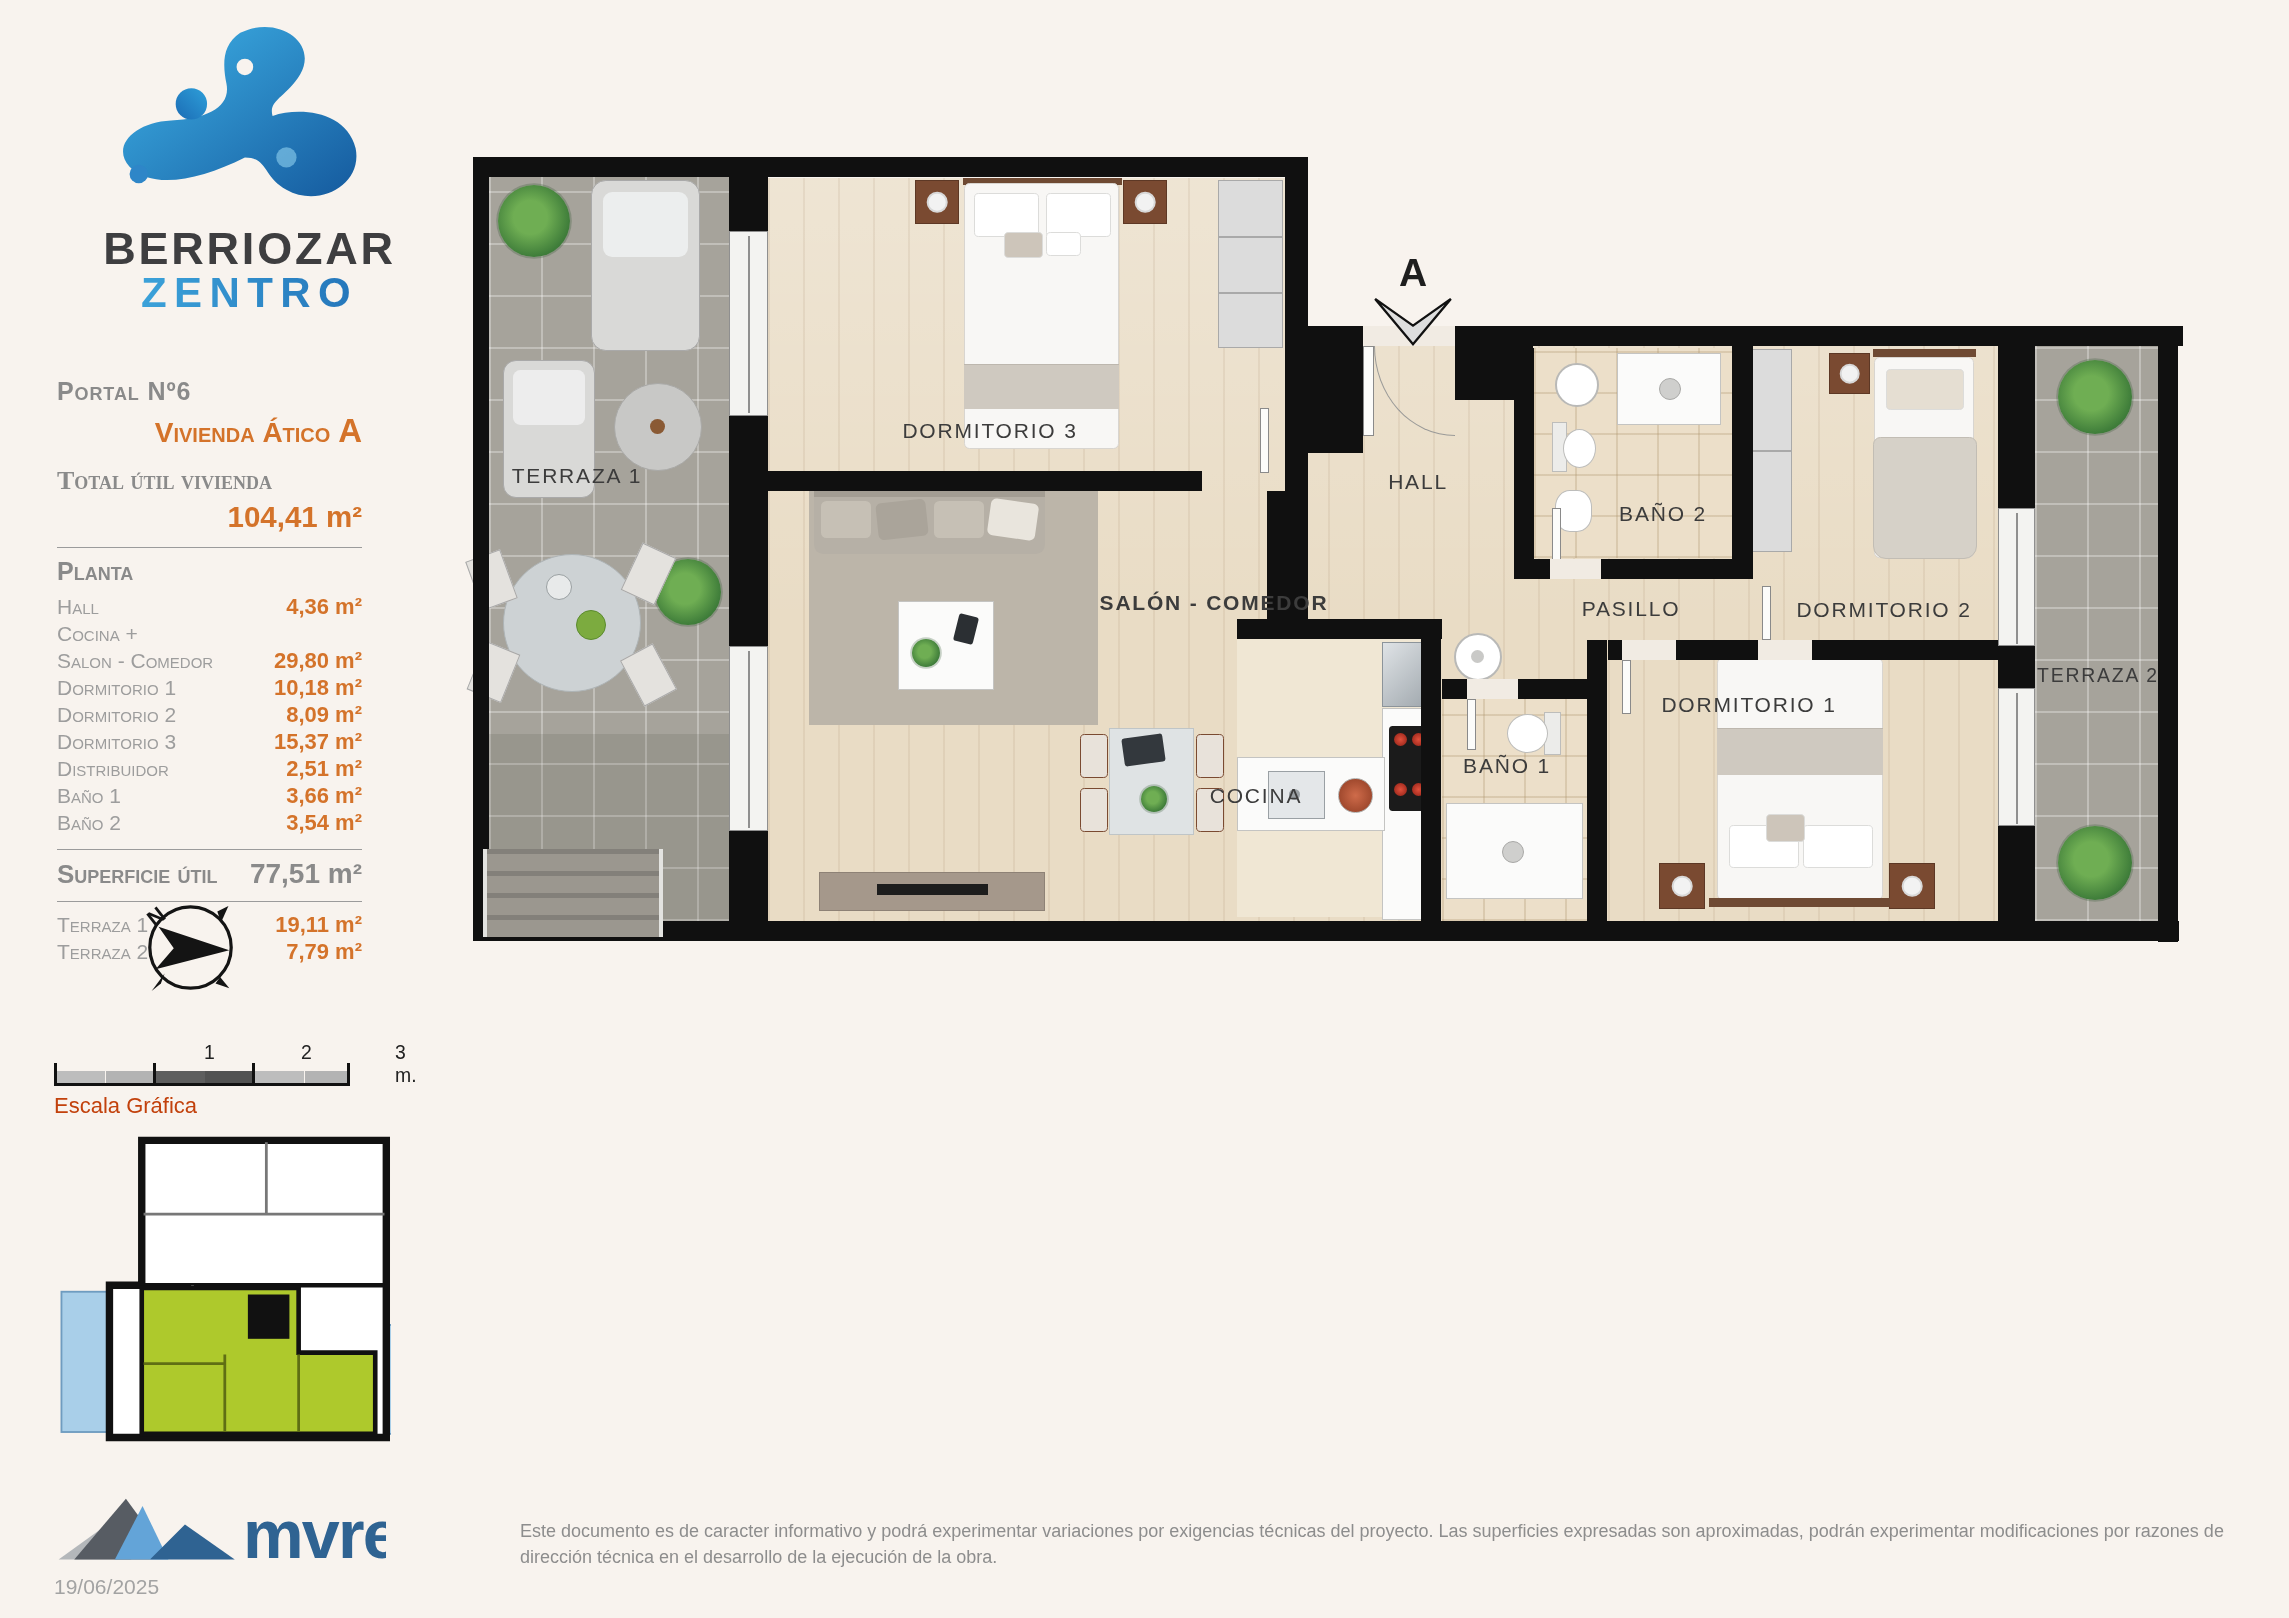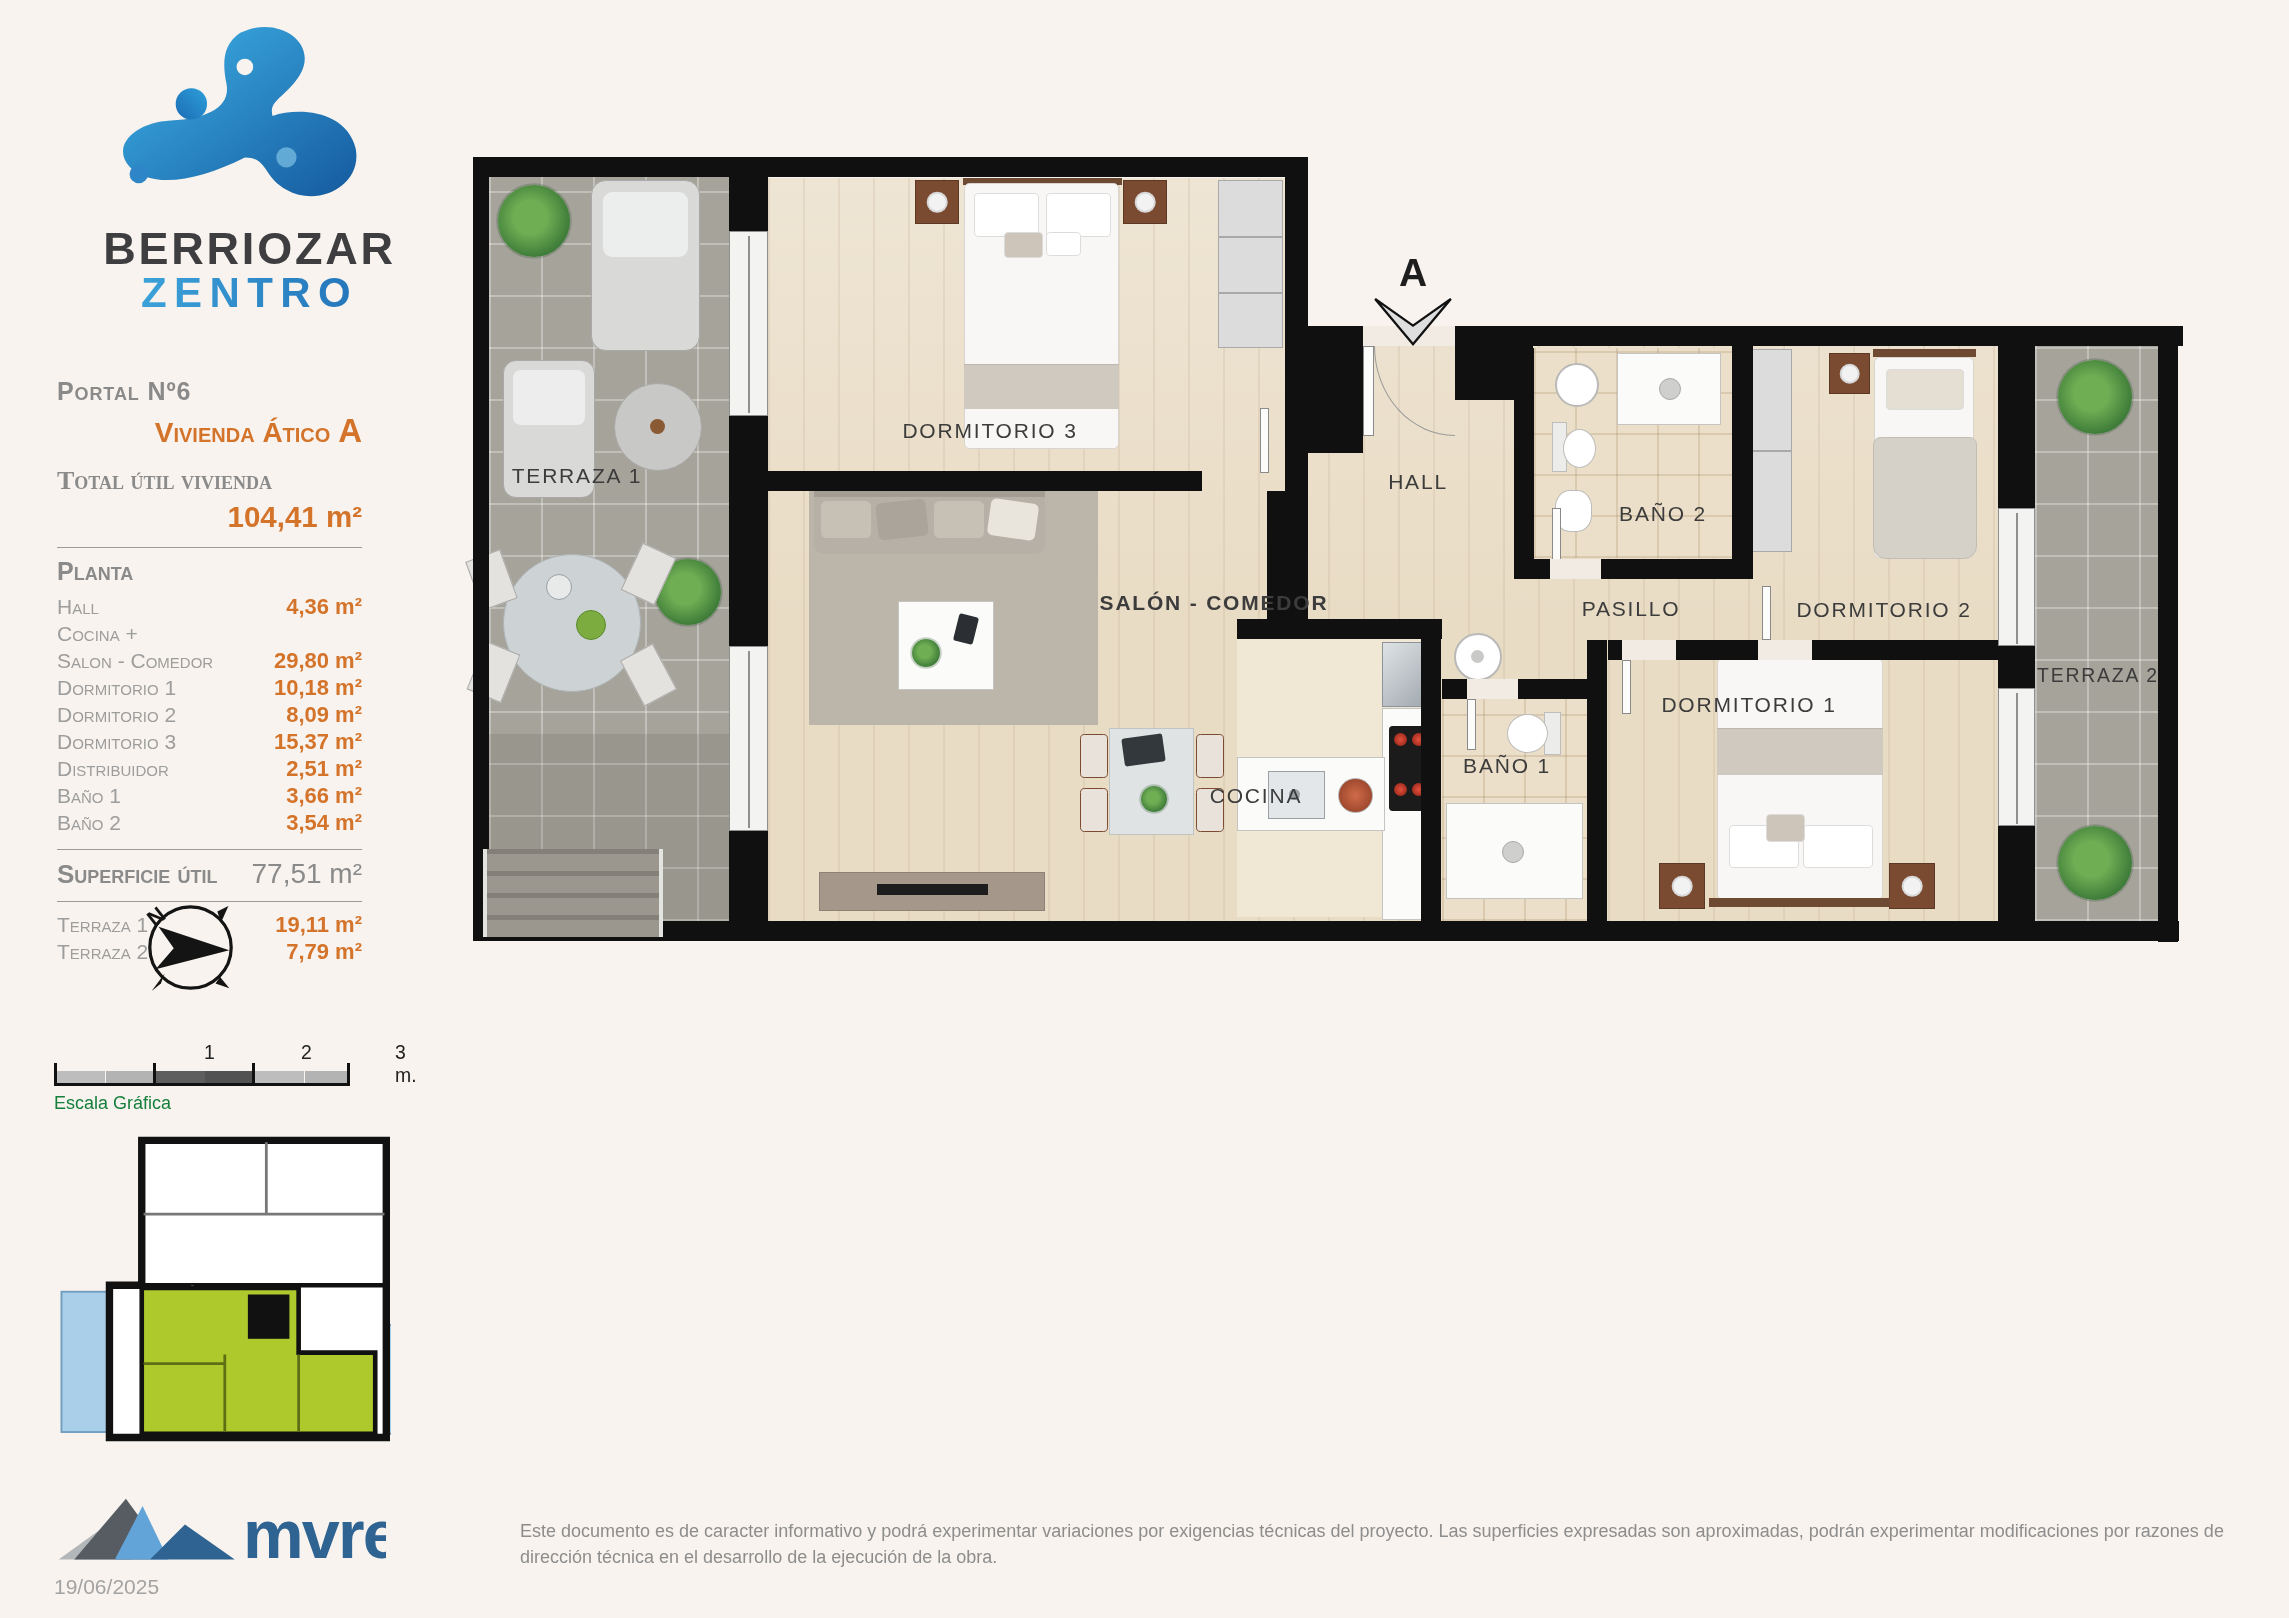--- a/index.html
+++ b/index.html
@@ -15,21 +15,21 @@
   .p-portal{font-size:25px;font-weight:bold;letter-spacing:0.9px;color:#8a8a8a;}
   .p-viv{font-size:28px;font-weight:bold;text-align:right;color:#d4732a;margin-top:5.5px;}
   .p-viv .big{font-size:33px;}
   .p-total{font-size:26px;font-weight:bold;color:#8a8a8a;margin-top:16.6px;font-family:Liberation Serif, serif;}
   .p-totalval{font-size:29.5px;font-weight:bold;color:#d4732a;text-align:right;margin-top:3.7px;}
   .rule{border:none;border-top:1.8px solid #9b9b9b;margin:13px 0 9.2px 0;}
   .p-planta{font-size:25px;font-weight:bold;color:#8a8a8a;margin:5.5px 0 7.4px 0;}
   .prow{display:flex;justify-content:space-between;align-items:baseline;line-height:27px;}
   .prow .lab{font-size:21px;color:#9d9d9d;}
   .prow .val{font-size:22px;font-weight:bold;color:#d4732a;}
-  .prow .valgray{font-size:28px;font-weight:normal;color:#8a8a8a;}
+  .prow .valgray{font-size:28px;font-weight:bold;color:#8a8a8a;}
   .p-sup{font-size:26px;font-weight:bold;color:#8a8a8a;}
   
   #plan{left:466px;top:88px;width:1721px;height:895px;}
   #plan .f{position:absolute;}
   .wood{background:#e9dcc5;background-image:repeating-linear-gradient(90deg,rgba(140,105,70,.10) 0 1.8px,rgba(255,255,255,0) 1.8px 35px),linear-gradient(180deg,rgba(255,255,255,.25),rgba(0,0,0,0) 60%);}
   .ttile{background:#a6a39b;background-image:repeating-linear-gradient(0deg,rgba(255,255,255,.30) 0 1.8px,rgba(255,255,255,0) 1.8px 52px),repeating-linear-gradient(90deg,rgba(255,255,255,.30) 0 1.8px,rgba(255,255,255,0) 1.8px 52px);}
   .btile{background:#ecdfc9;background-image:repeating-linear-gradient(0deg,rgba(170,145,105,.28) 0 1.8px,rgba(255,255,255,0) 1.8px 41px),repeating-linear-gradient(90deg,rgba(170,145,105,.28) 0 1.8px,rgba(255,255,255,0) 1.8px 41px);}
   .mask{background:#f8f3ee;}
   .wall{background:#101010;}
   .win{background:#f3f3f1;border:1.8px solid #8f8f8f;box-sizing:border-box;}
@@ -46,21 +46,21 @@
   .fold{background:#cfc9c0;border-top:1.8px solid #bdb7ae;}
   .wr{background:#dcdcdc;border:1.8px solid #a9a9a9;box-sizing:border-box;}
   .white{background:#fbfbfa;border:1.8px solid #c4c4c2;box-sizing:border-box;}
   .stairs{background:#9b978f;border-left:4.6px solid #e3e3e0;border-right:4.6px solid #e3e3e0;background-image:repeating-linear-gradient(180deg,#83807a 0 5.5px,rgba(0,0,0,0) 5.5px 22px);box-sizing:border-box;}
   
   #scalebar{left:54px;top:1041px;width:314px;height:74px;}
   #scalebar .seg{position:absolute;top:29.5px;height:13px;}
   #scalebar .tick{position:absolute;top:22px;width:2.8px;height:20px;background:#111;}
   #scalebar .base{position:absolute;top:42px;left:0;width:296px;height:2.8px;background:#111;}
   #scalebar .num{position:absolute;top:0;font-size:19.4px;color:#222;}
-  #scalebar .cap{position:absolute;top:52px;left:0;font-size:18px;color:#15803d;}
+  #scalebar .cap{position:absolute;top:52px;left:0;font-size:22px;color:#c2410c;}
   
   #disclaimer{left:520px;top:1518px;width:1735px;font-size:18px;line-height:1.45;color:#8d8d8d;}
   #date{left:54px;top:1575px;font-size:21px;color:#a3a3a3;}
 </style>
 </head>
 <body>
 
 <div class="abs" id="brand">
   <svg width="397" height="203" viewBox="0 0 430 220">
     <defs>

